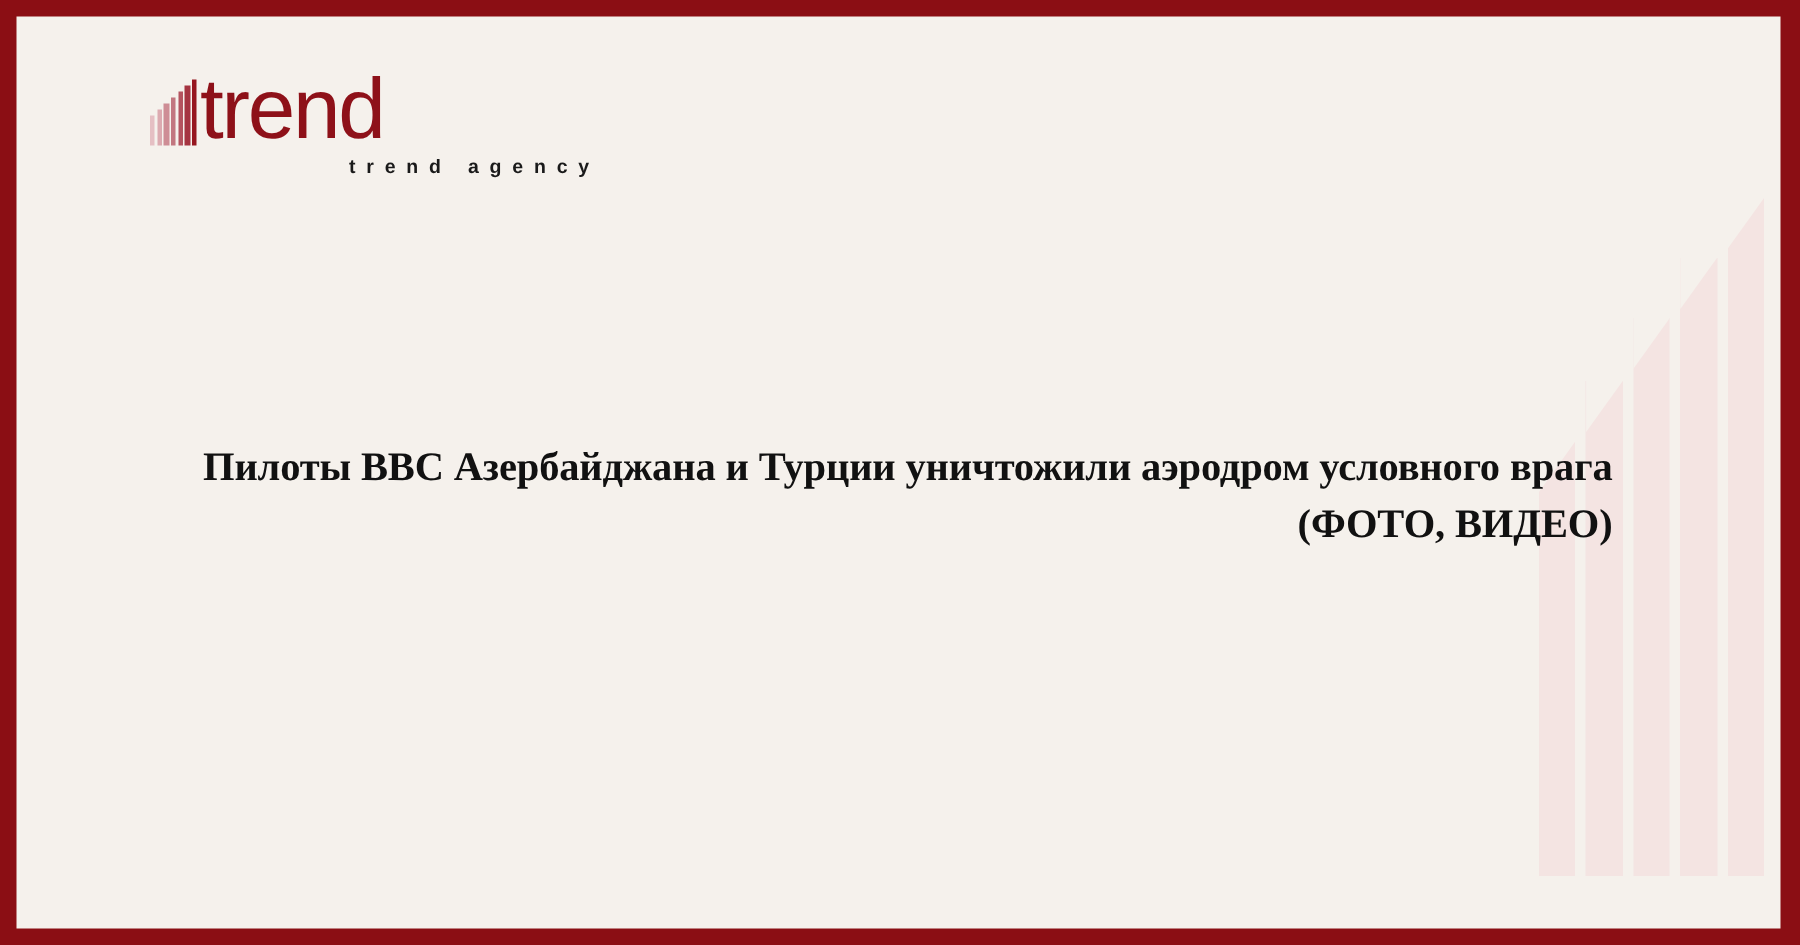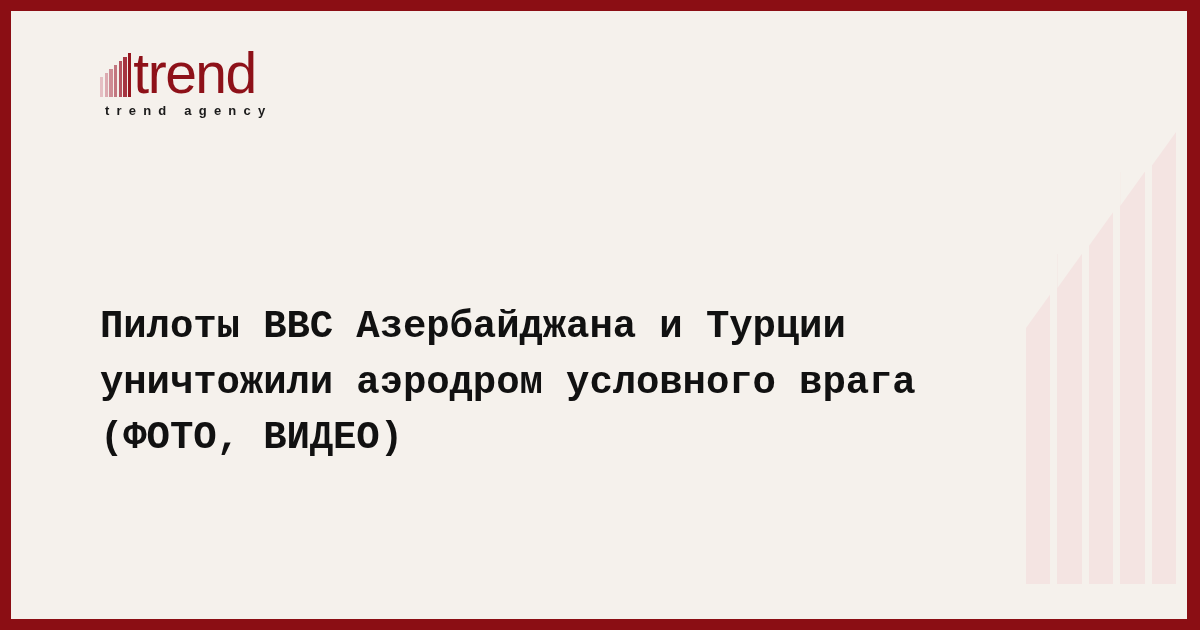--- a/index.html
+++ b/index.html
@@ -23,20 +23,21 @@
     background: #8B0E14; 
     padding: 11px 13px 11px 11px;
   }
 
   .canvas {
     position: relative;
     width: 100%;
     height: 100%;
     background: #F5F1EC;
     overflow: hidden;
+    text-align: right;
   }
 
   
   .watermark {
     position: absolute;
     right: 11px;
     bottom: 35px;
     width: 150px;
     height: 430px;
     display: flex;
@@ -119,22 +120,22 @@
     letter-spacing: 7.2px;
     color: #1A1A1A;
   }
 
   
   .headline {
     position: absolute;
     left: 89px;
     top: 263px;
     width: 975px;
-    font-family: Liberation Mono, monospace;
-    font-size: 39px;
+    font-family: Liberation Serif, serif;
+    font-size: 27px;
     font-weight: 700;
     line-height: 1.42;
     letter-spacing: -0.1px;
     color: #111111;
   }
 </style>
 </head>
 <body>
 
 <div class="card">

